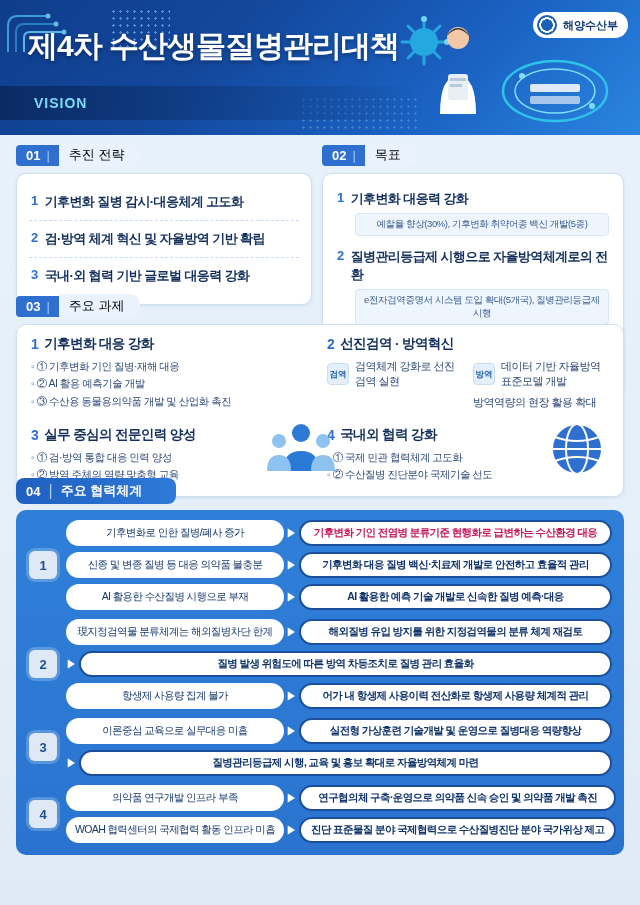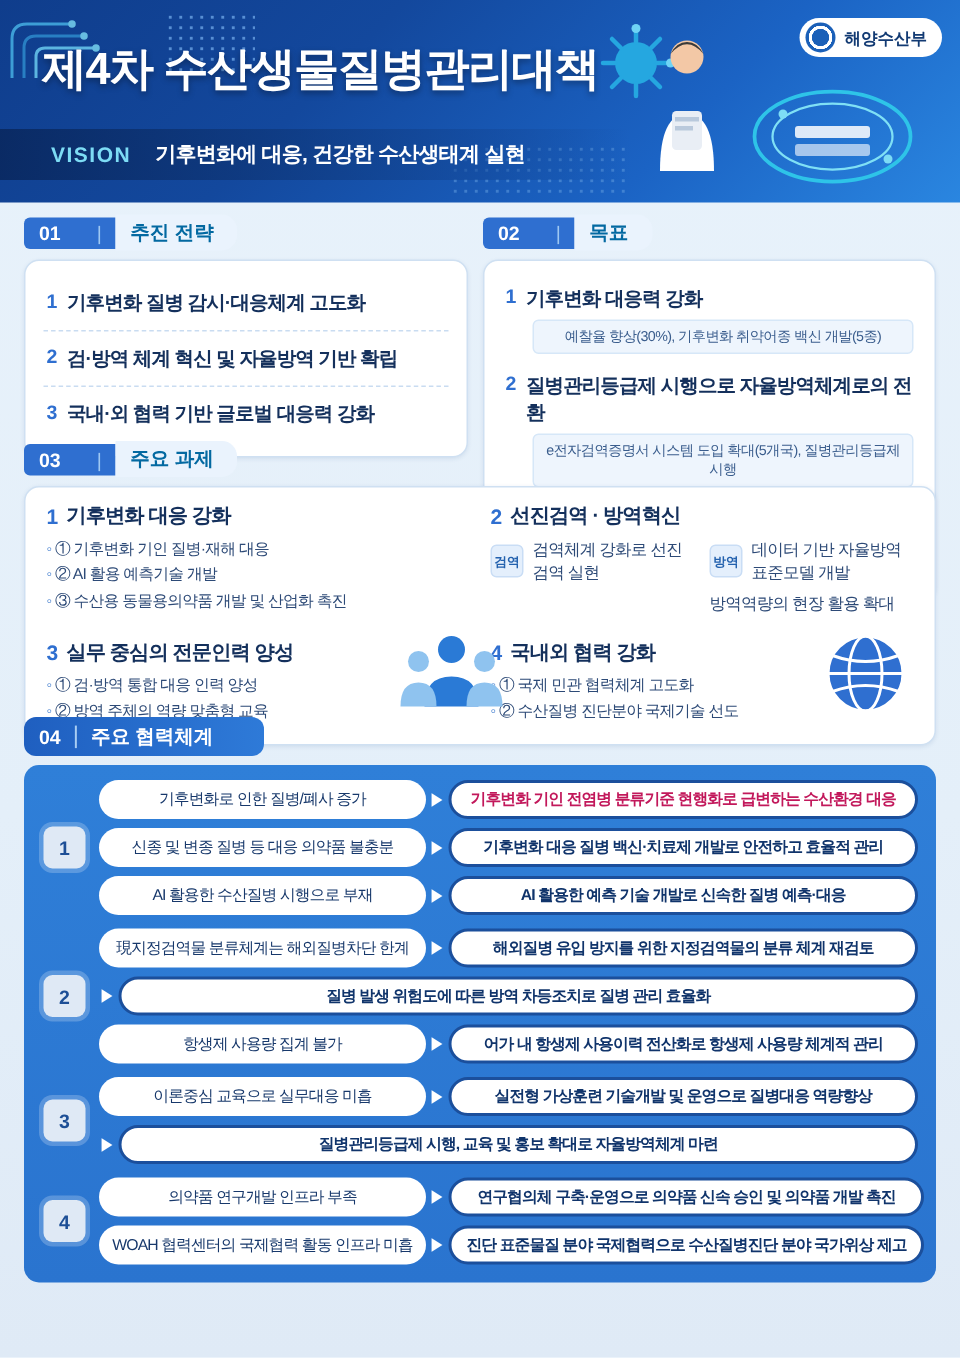--- a/index.html
+++ b/index.html
@@ -81,25 +81,25 @@
   }
 
   
   .sec-head {
     display: flex; align-items: center; gap: 0;
     height: 24px;
   }
   .sec-num {
     background: #2f6fd0; color: #fff; font-size: 13px; font-weight: bold;
     padding: 3px 9px 3px 10px; border-radius: 4px 0 0 4px;
-    display: flex; align-items: center; gap: 24px;
+    display: flex; align-items: center; gap: 6px;
   }
   .sec-num .bar { color: #9ec8f2; font-weight: normal; }
   .sec-title {
-    background: #eaf3fd; color: #0369a1; font-size: 13px; font-weight: bold;
+    background: #eaf3fd; color: #000000; font-size: 13px; font-weight: normal;
     padding: 3px 16px 3px 10px; border-radius: 0 10px 10px 0;
   }
 
   .card {
     background: #ffffff; border: 1px solid #cfe0f2; border-radius: 10px;
     box-shadow: 0 1px 3px rgba(30,70,130,.10);
   }
 
   
   .row1 { position: absolute; left: 16px; top: 143px; width: 608px; display: flex; gap: 10px; }
@@ -251,21 +251,20 @@
       <circle cx="96" cy="50" r="3" fill="#7ddcf5"></circle>
     </svg>
 
     <div class="title-wrap">
       <div class="title-underline"></div>
       <div class="main-title">제4차 수산생물질병관리대책</div>
     </div>
 
     <div class="vision-bar">
       <span class="vision-label">VISION</span>
-      <span class="vision-text">기후변화에 대응, 건강한 수산생태계 실현</span>
     </div>
 
     <div class="ministry">
       <span class="emblem"></span>
       <span class="m-name">해양수산부</span>
     </div>
   </div>
 
   <div class="row1">
 

